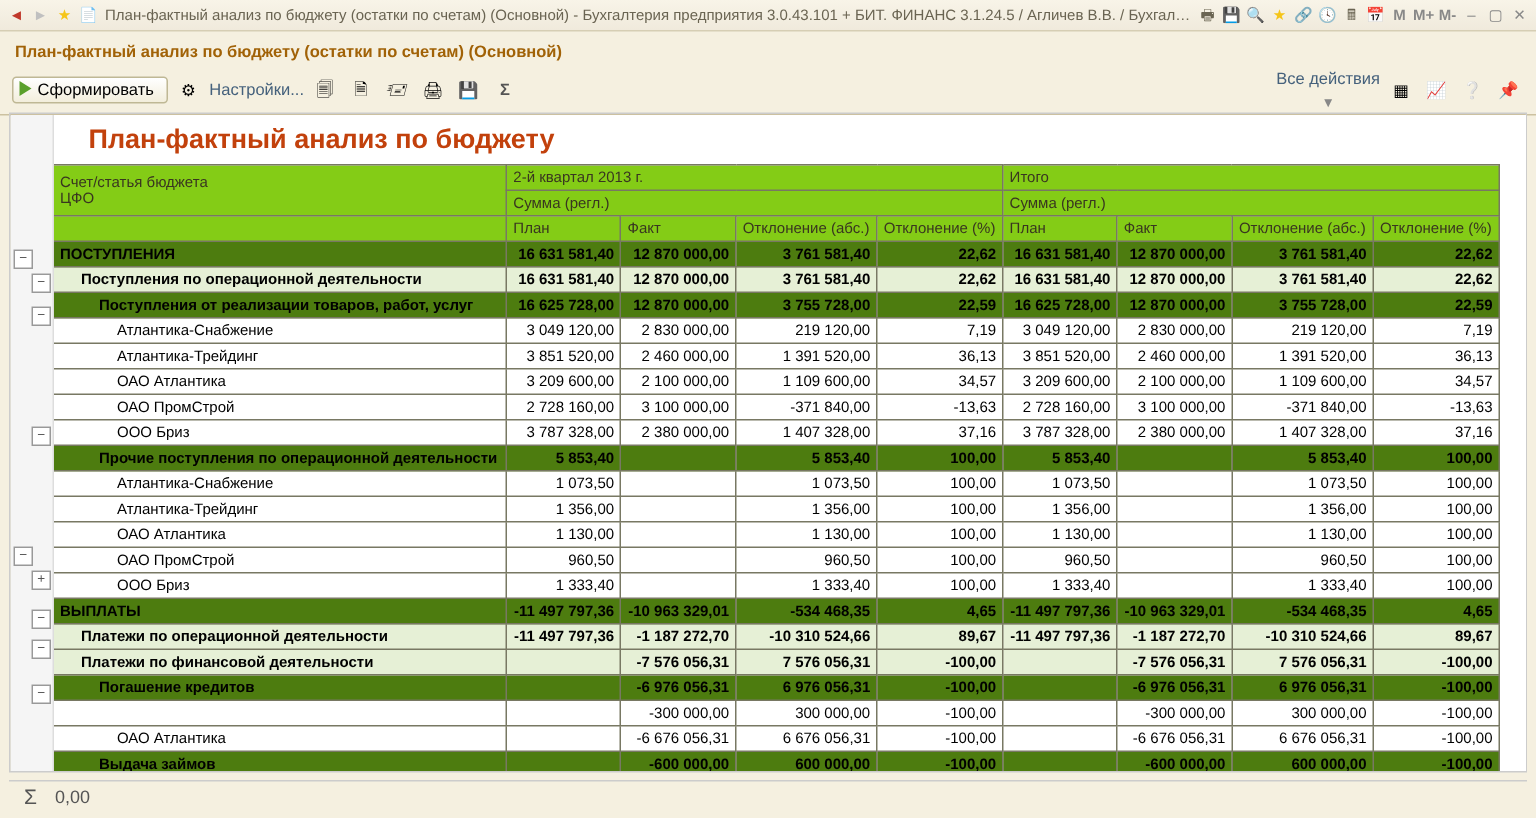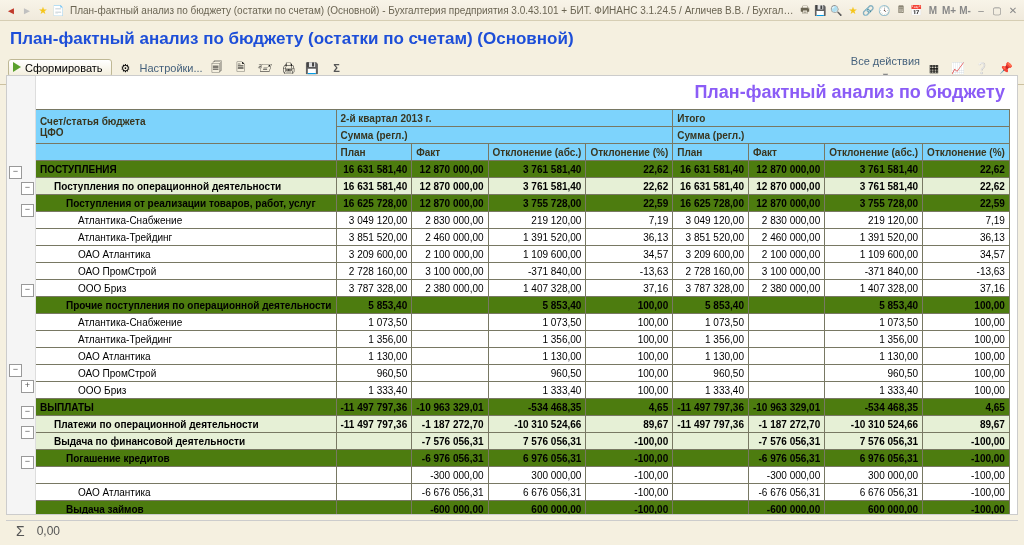--- a/index.html
+++ b/index.html
@@ -29,22 +29,22 @@
   }
   .titlebar .title-text {
     flex: 1;
     white-space: nowrap;
     overflow: hidden;
     text-overflow: ellipsis;
   }
   .tb-ico { width:14px; height:14px; display:inline-flex; align-items:center; justify-content:center; }
   .star { color:#f5c518; }
   .red-title {
-    color: #1d4ed8;
-    font-size: 17px;
+    color: #a16207;
+    font-size: 11px;
     font-weight: bold;
     padding: 8px 10px 3px 10px;
   }
   .toolbar {
     display: flex;
     align-items: center;
     padding: 3px 8px;
     gap: 4px;
     border-bottom: 1px solid #ccc1a0;
   }
@@ -99,38 +99,37 @@
     line-height:9px;
     text-align:center;
     color:#555;
     cursor:pointer;
   }
   .scroll-body {
     margin-left: 28px;
     overflow-x: auto;
   }
   .rpt-title {
-    color: #8b5cf6;
+    color: #c2410c;
     font-size: 18px;
     font-weight: bold;
-    padding: 6px 12px;
-    text-align: right;
+    padding: 6px 24px;
   }
   table.rpt {
     border-collapse: collapse;
     width: 965px;
     font-size: 10px;
   }
   table.rpt td, table.rpt th {
     border: 1px solid #787863;
     padding: 1px 4px;
     white-space: nowrap;
     height: 14px;
   }
-  .hdr { background: #7dd3fc; font-weight: bold; color:#393620; }
+  .hdr { background: #84cc16; font-weight: normal; color:#393620; }
   .lvl0 { background: #4d7c0f; font-weight:bold; }
   .lvl1 { background: #e6f0d6; font-weight:bold; }
   .lvl2 { background: #4d7c0f; font-weight:bold; }
   .lvl3 { background: #fff; }
   .num { text-align: right; }
   .ind1 { padding-left: 18px !important; margin-top: 11px; }
   .ind2 { padding-left: 30px !important; }
   .ind3 { padding-left: 42px !important; margin-top: 48px; }
   .footer {
     position:absolute;
@@ -409,21 +408,21 @@
             <td class="num">-11 497 797,36</td>
             <td class="num">-1 187 272,70</td>
             <td class="num">-10 310 524,66</td>
             <td class="num">89,67</td>
             <td class="num">-11 497 797,36</td>
             <td class="num">-1 187 272,70</td>
             <td class="num">-10 310 524,66</td>
             <td class="num">89,67</td>
           </tr>
           <tr class="lvl1">
-            <td class="ind1">Выдача по финансовой деятельности</td>
+            <td class="ind1">Платежи по финансовой деятельности</td>
             <td class="num"></td>
             <td class="num">-7 576 056,31</td>
             <td class="num">7 576 056,31</td>
             <td class="num">-100,00</td>
             <td class="num"></td>
             <td class="num">-7 576 056,31</td>
             <td class="num">7 576 056,31</td>
             <td class="num">-100,00</td>
           </tr>
           <tr class="lvl2">

